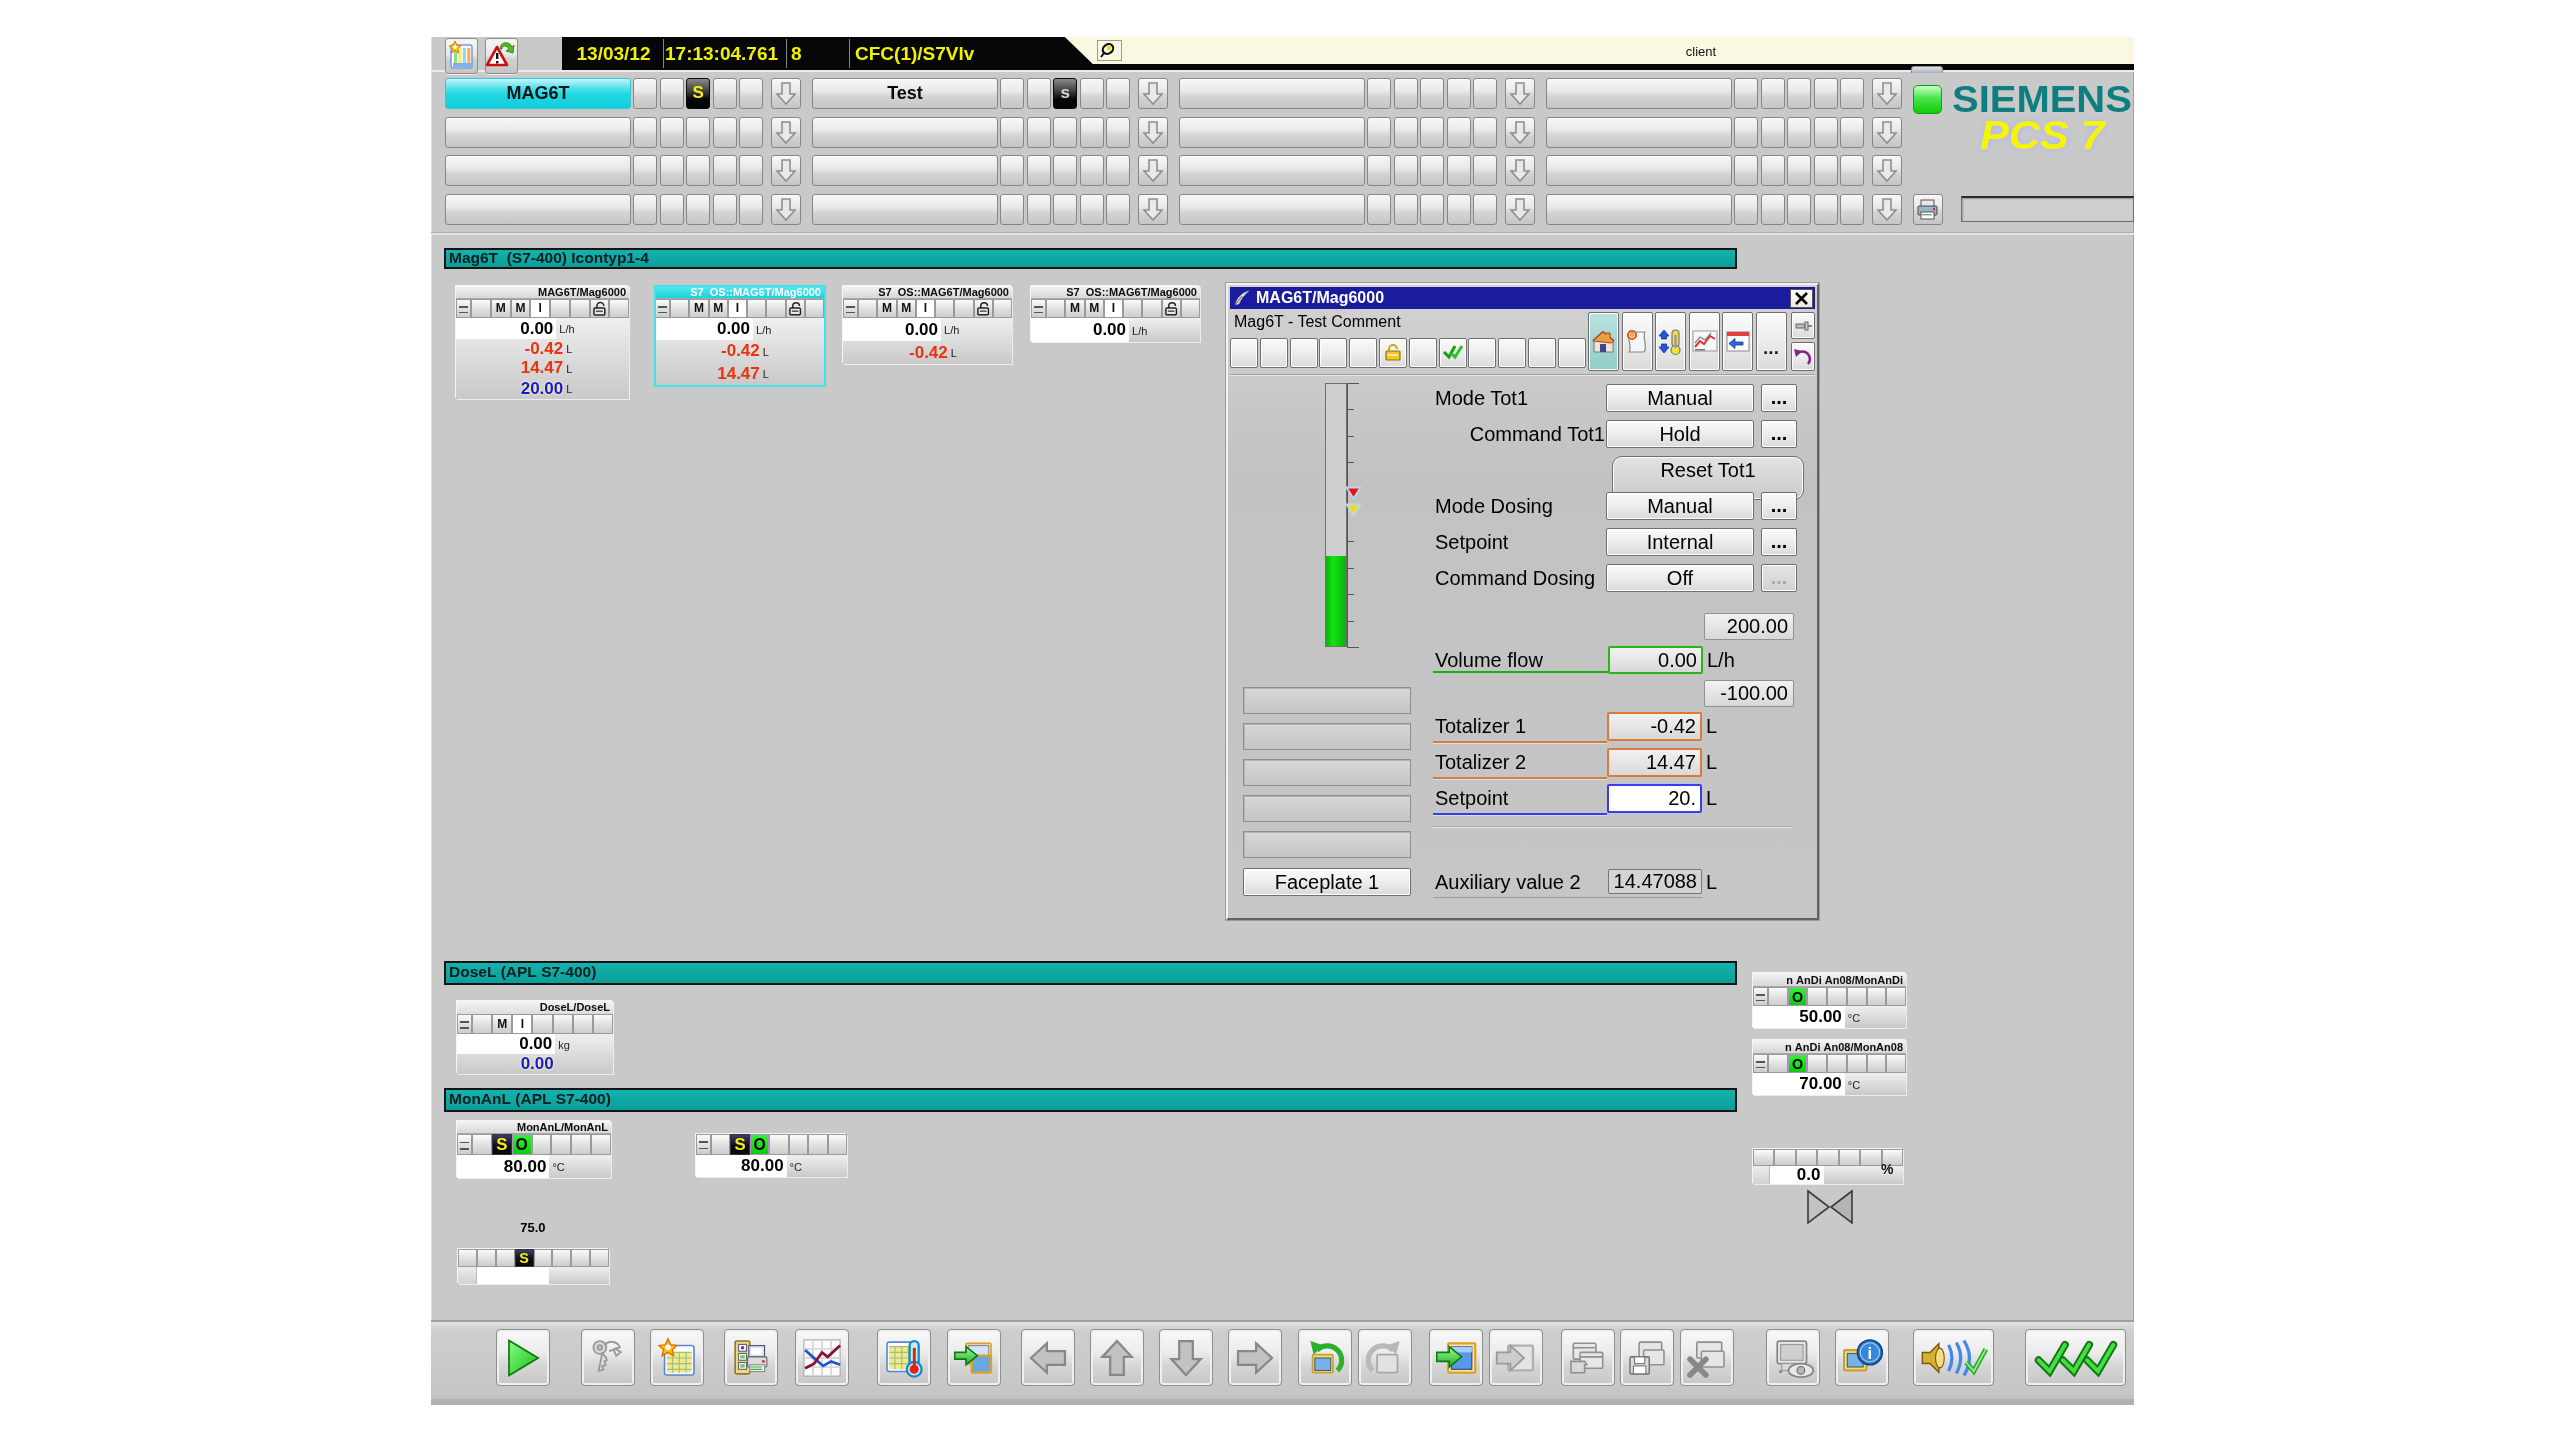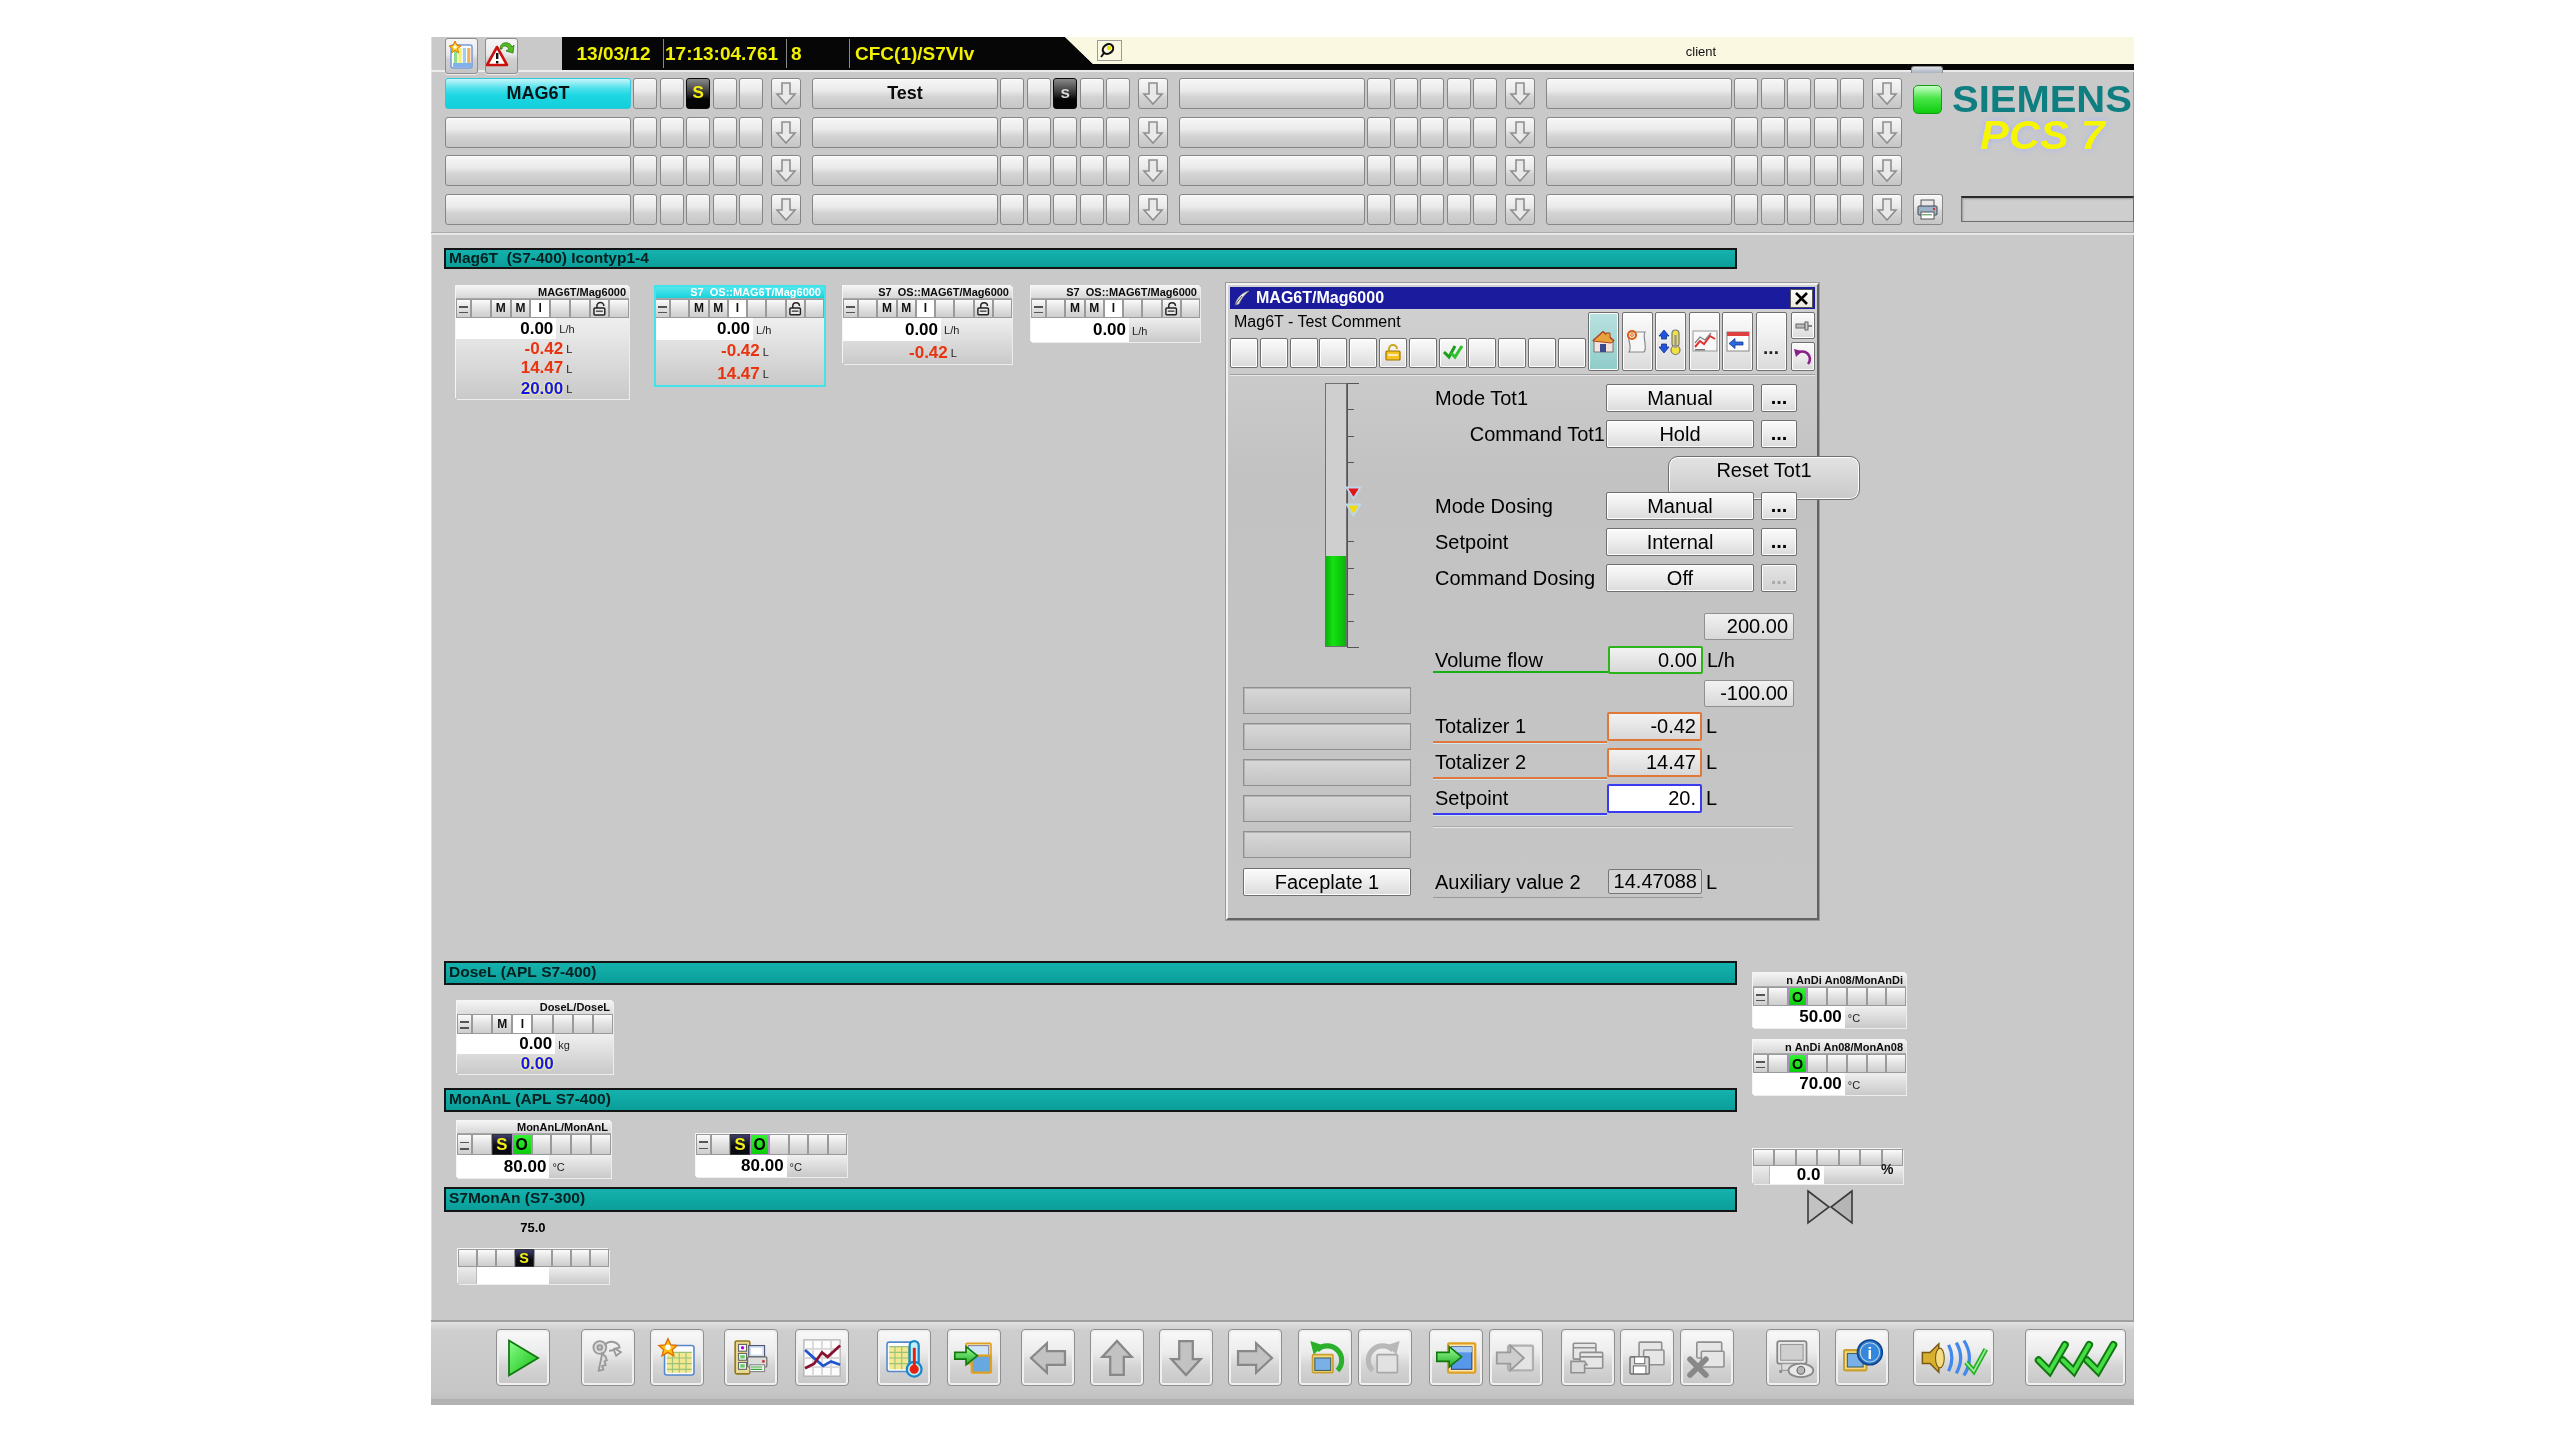--- a/index.html
+++ b/index.html
@@ -259,21 +259,20 @@
         <rect x="7" y="18" width="10" height="1.4" fill="#7a7"></rect>
         <circle cx="19" cy="13" r="1.2" fill="#c33"></circle>
       </svg>
     </div>
     <div class="abs" style="left:1530px;top:159px;width:173px;height:26px;background:#cecece;border:1px solid #6f6f6f;border-top:2px solid #2a2a2a;box-shadow:inset 1px 1px 2px #9a9a9a;"></div>
     <div class="abs" style="left:0px;top:195px;width:1703px;height:1px;background:#adadad;"></div>
     <div class="abs" style="left:0px;top:196px;width:1703px;height:2px;background:#e6e6e6;"></div>
     <div class="tealbar" style="left:13px;top:211px;width:1293px;height:21px;line-height:15px;">Mag6T&nbsp;&nbsp;(S7-400)&nbsp;Icontyp1-4</div>
     <div class="tealbar" style="left:13px;top:924px;width:1293px;height:24px;line-height:17px;">DoseL&nbsp;(APL&nbsp;S7-400)</div>
     <div class="tealbar" style="left:13px;top:1051px;width:1293px;height:24px;line-height:17px;">MonAnL&nbsp;(APL&nbsp;S7-400)</div>
-    <div class="tealbar" style="left:13px;top:1150px;width:1293px;height:25px;line-height:18px;">S7MonAn&nbsp;(S7-300)</div>
     <div class="wdg" style="left:25px;top:249px;width:173px;height:113px;"></div>
     <div class="wtitle" style="left:25px;top:249px;width:173px;height:13px;line-height:13px;">MAG6T/Mag6000</div>
     <div class="wcell" style="left:25px;top:262px;width:15px;height:19px;">
       <div style="position:absolute;left:2px;top:6.08px;width:9px;height:1.5px;background:#555;"></div>
       <div style="position:absolute;left:2px;top:11.78px;width:9px;height:1.5px;background:#555;"></div>
     </div>
     <div class="wcell" style="left:40px;top:262px;width:19.75px;height:19px;font-size:12px;font-weight:bold;color:#111;text-align:center;line-height:17px;"></div>
     <div class="wcell" style="left:59.75px;top:262px;width:19.75px;height:19px;font-size:12px;font-weight:bold;color:#111;text-align:center;line-height:17px;">M</div>
     <div class="wcell" style="left:79.5px;top:262px;width:19.75px;height:19px;font-size:12px;font-weight:bold;color:#111;text-align:center;line-height:17px;">M</div>
     <div class="wcell" style="left:99.25px;top:262px;width:19.75px;height:19px;font-size:12px;font-weight:bold;color:#111;text-align:center;line-height:17px;background:#fff;">I</div>
@@ -595,21 +594,21 @@
     </svg>
     <svg class="abs" style="left:914px;top:466px;width:17px;height:14px;" width="17" height="14" viewBox="0 0 17 14">
       <path d="M1.5,1.5 H15.5 L8.5,12.5 Z" fill="#f2dc10" stroke="#bcd6ee" stroke-width="1.8"></path>
     </svg>
     <div class="fpl-lab" style="left:1004px;top:350px;width:170px;height:22px;">Mode Tot1</div>
     <div class="fpl-btn" style="left:1175px;top:347px;width:148px;height:28px;line-height:26px;">Manual</div>
     <div class="fpl-btn" style="left:1330px;top:347px;width:36px;height:28px;line-height:24px;font-weight:bold;">...</div>
     <div class="fpl-lab" style="left:1004px;top:386px;width:170px;height:22px;text-align:right;">Command Tot1</div>
     <div class="fpl-btn" style="left:1175px;top:383px;width:148px;height:28px;line-height:26px;">Hold</div>
     <div class="fpl-btn" style="left:1330px;top:383px;width:36px;height:28px;line-height:24px;font-weight:bold;">...</div>
-    <div class="fpl-btn" style="left:1237px;top:419px;width:192px;height:44px;background:linear-gradient(#e3e3e3,#c9c9c9);line-height:26px;font-weight:normal;border-radius:10px;">Reset Tot1</div>
+    <div class="fpl-btn" style="left:1181px;top:419px;width:192px;height:44px;background:linear-gradient(#e3e3e3,#c9c9c9);line-height:26px;font-weight:normal;border-radius:10px;">Reset Tot1</div>
     <div class="fpl-lab" style="left:1004px;top:458px;width:170px;height:22px;">Mode Dosing</div>
     <div class="fpl-btn" style="left:1175px;top:455px;width:148px;height:28px;line-height:26px;">Manual</div>
     <div class="fpl-btn" style="left:1330px;top:455px;width:36px;height:28px;line-height:24px;font-weight:bold;">...</div>
     <div class="fpl-lab" style="left:1004px;top:494px;width:170px;height:22px;">Setpoint</div>
     <div class="fpl-btn" style="left:1175px;top:491px;width:148px;height:28px;line-height:26px;">Internal</div>
     <div class="fpl-btn" style="left:1330px;top:491px;width:36px;height:28px;line-height:24px;font-weight:bold;">...</div>
     <div class="fpl-lab" style="left:1004px;top:530px;width:170px;height:22px;">Command Dosing</div>
     <div class="fpl-btn" style="left:1175px;top:527px;width:148px;height:28px;line-height:26px;">Off</div>
     <div class="fpl-btn" style="left:1330px;top:527px;width:36px;height:28px;line-height:24px;font-weight:bold;color:#aaa;background:linear-gradient(#e4e4e4,#d2d2d2);">...</div>
     <div class="fpl-box" style="left:1273px;top:576px;width:90px;height:27px;line-height:25px;padding-right:5px;">200.00</div>

